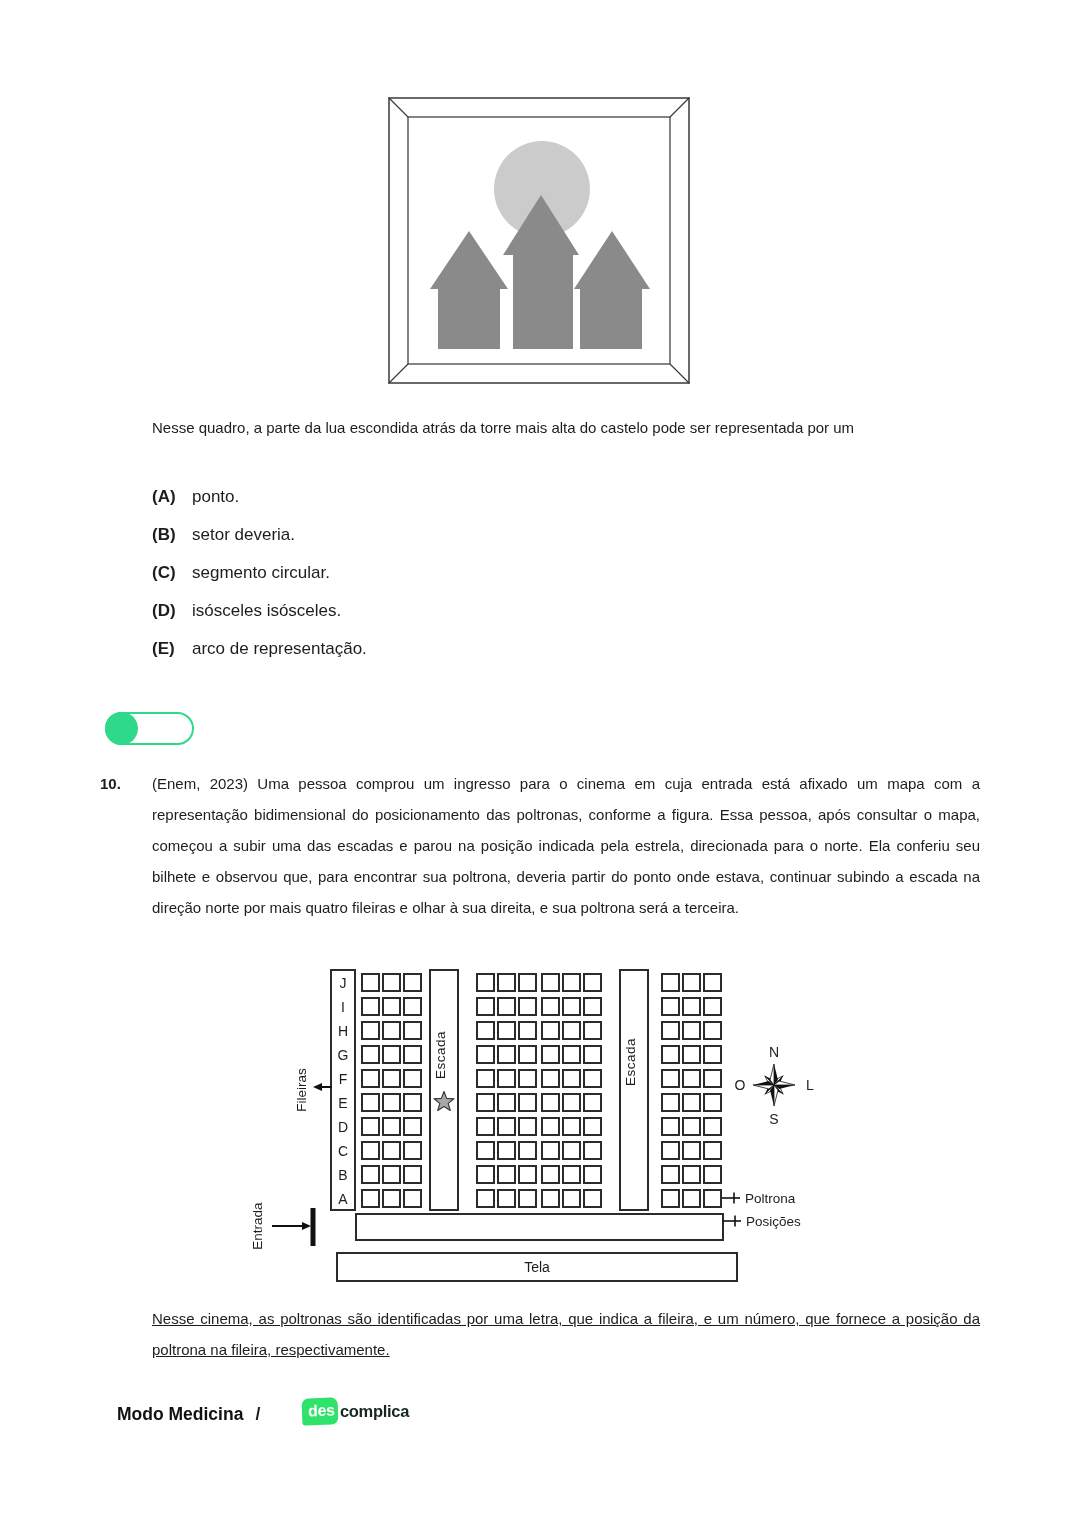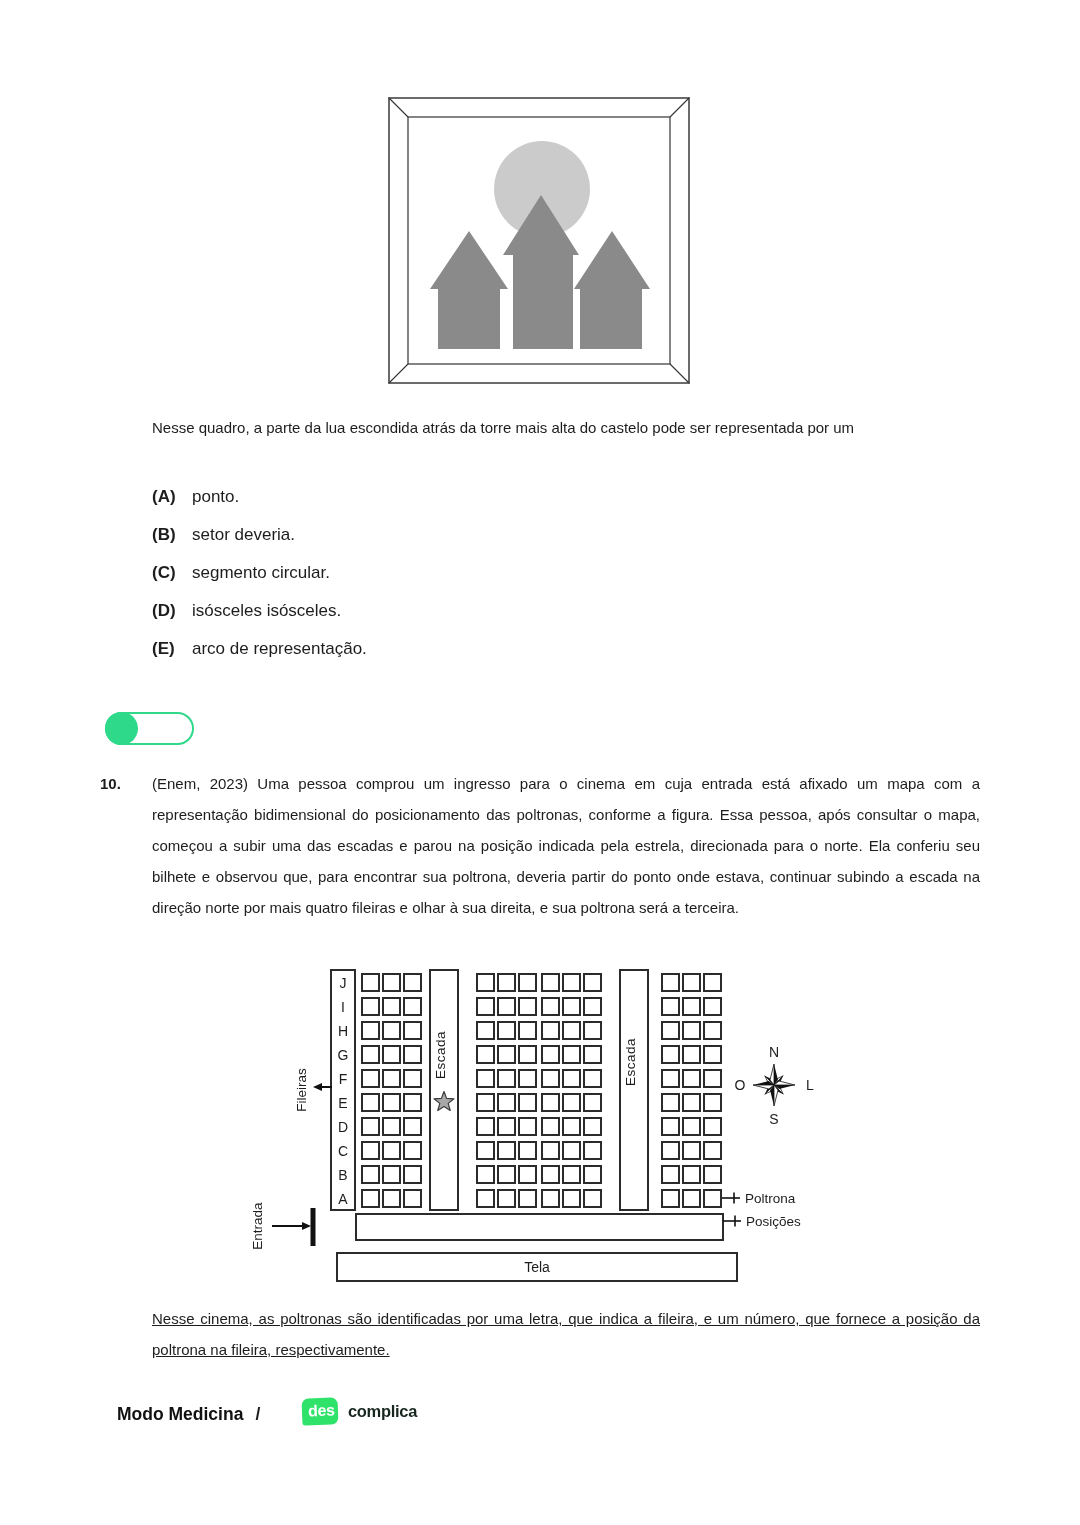--- a/index.html
+++ b/index.html
@@ -29,21 +29,21 @@
   .footer{display:flex;align-items:center;font-size:17.5px;}
   .brand{font-weight:bold;color:#111;}
   .brand-sep{font-weight:bold;margin:0 14px 0 12px;}
   .logo{display:flex;align-items:center;margin-left:28px;}
   .logo-des{
     background:var(--logo-green,#2EE26A);color:#ffffff;font-weight:bold;
     font-size:16px;padding:4px 3px 5px 6px;border-radius:7px 7px 7px 3px;
     transform:rotate(-2deg);letter-spacing:-0.3px;
   }
   .logo-complica{
-    color:#17271f;font-weight:bold;font-size:16.5px;margin-left:10px;letter-spacing:-0.3px;
+    color:#17271f;font-weight:bold;font-size:16.5px;margin-left:2px;letter-spacing:-0.3px;
   }
   svg text{font-family:"Liberation Sans",sans-serif;fill:#1d1d1d;}
   svg rect.crisp{shape-rendering:crispEdges;}
 </style>
 </head>
 <body>
 
 <svg class="abs" style="left:388px;top:97px;" width="302" height="287" viewBox="0 0 302 287">
   <rect class="crisp" x="1" y="1" width="300" height="285" fill="none" stroke="#6a6a6a" stroke-width="2"></rect>
   <rect x="20" y="20" width="262" height="247" fill="none" stroke="#333" stroke-width="1.2"></rect>

